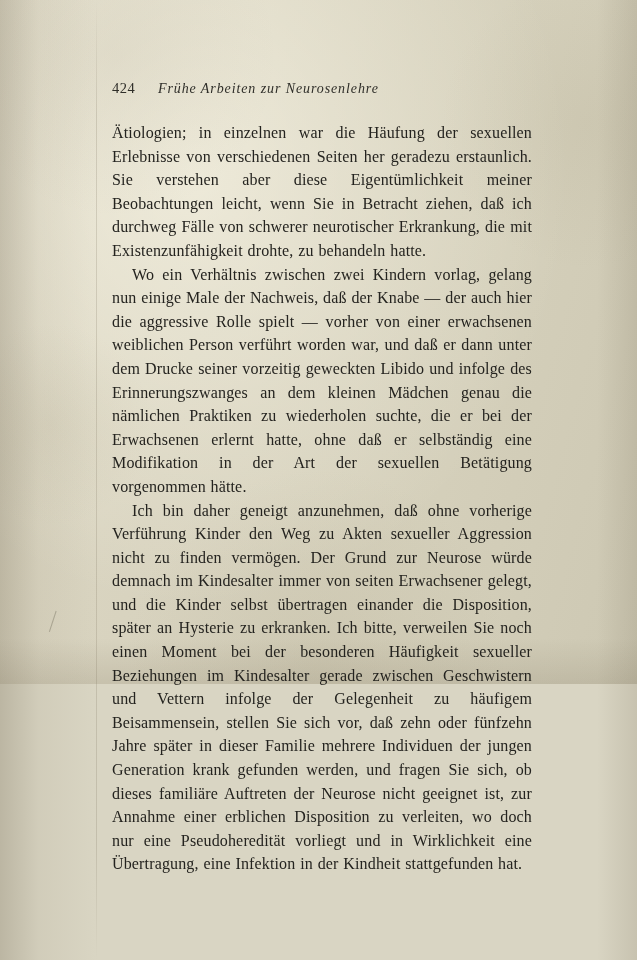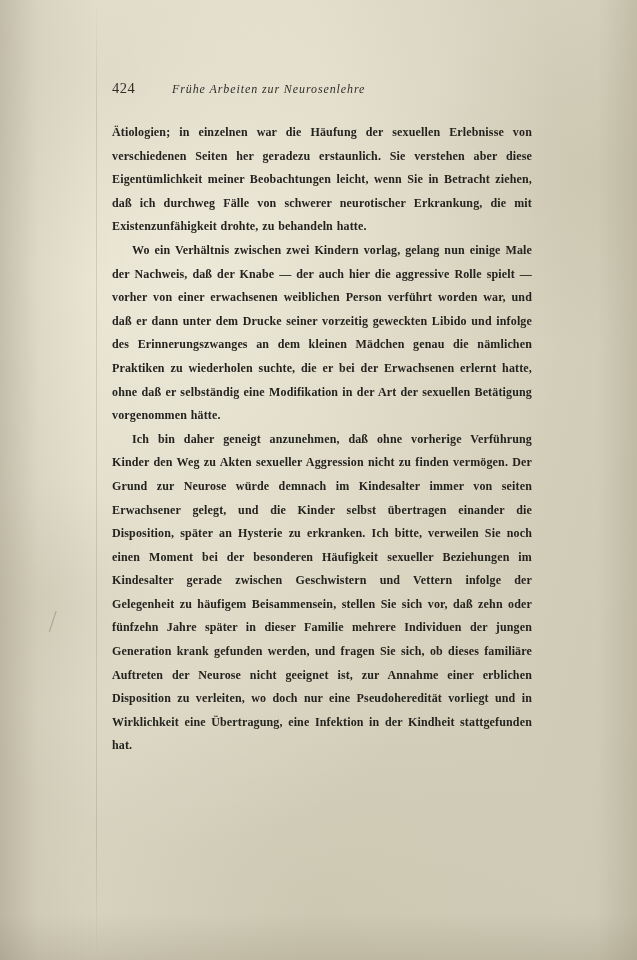--- a/index.html
+++ b/index.html
@@ -9,21 +9,21 @@
   body {
     width: 637px;
     height: 960px;
     background: #d9d5c3;
     font-family: "Liberation Serif", serif;
     overflow: hidden;
   }
   .page {
     position: relative;
     width: 637px;
-    height: 960px;
+    height: 684px;
     background:
       radial-gradient(ellipse at 30% 25%, rgba(255,252,238,0.55) 0%, rgba(255,252,238,0.0) 60%),
       linear-gradient(105deg, #ded9c6 0%, #d8d3bf 35%, #d4cfba 70%, #cdc8b3 100%);
   }
   
   .page::before {
     content: "";
     position: absolute;
     inset: 0;
     background:
@@ -96,38 +96,36 @@
   }
   .folio {
     font-size: 14.5px;
     letter-spacing: 0.5px;
     color: #2f2e29;
     width: 46px;
     flex: none;
   }
   .head-title {
     font-style: italic;
-    font-size: 12px;
+    font-size: 14px;
     letter-spacing: 0.9px;
     color: #2f2e29;
     white-space: nowrap;
-    margin-left: 14px;
   }
 
   p.body {
     margin: 0;
-    font-size: 12px;
+    font-size: 16px;
     line-height: 23.6px;
     color: #24231f;
     text-align: justify;
     text-justify: inter-word;
     letter-spacing: 0.15px;
     text-indent: 20px;
     word-spacing: 0.6px;
-    font-weight: bold;
   }
   p.body.first {
     text-indent: 0;
   }
 </style>
 </head>
 <body>
 
 <div class="page">
   <div class="gutter"></div>

